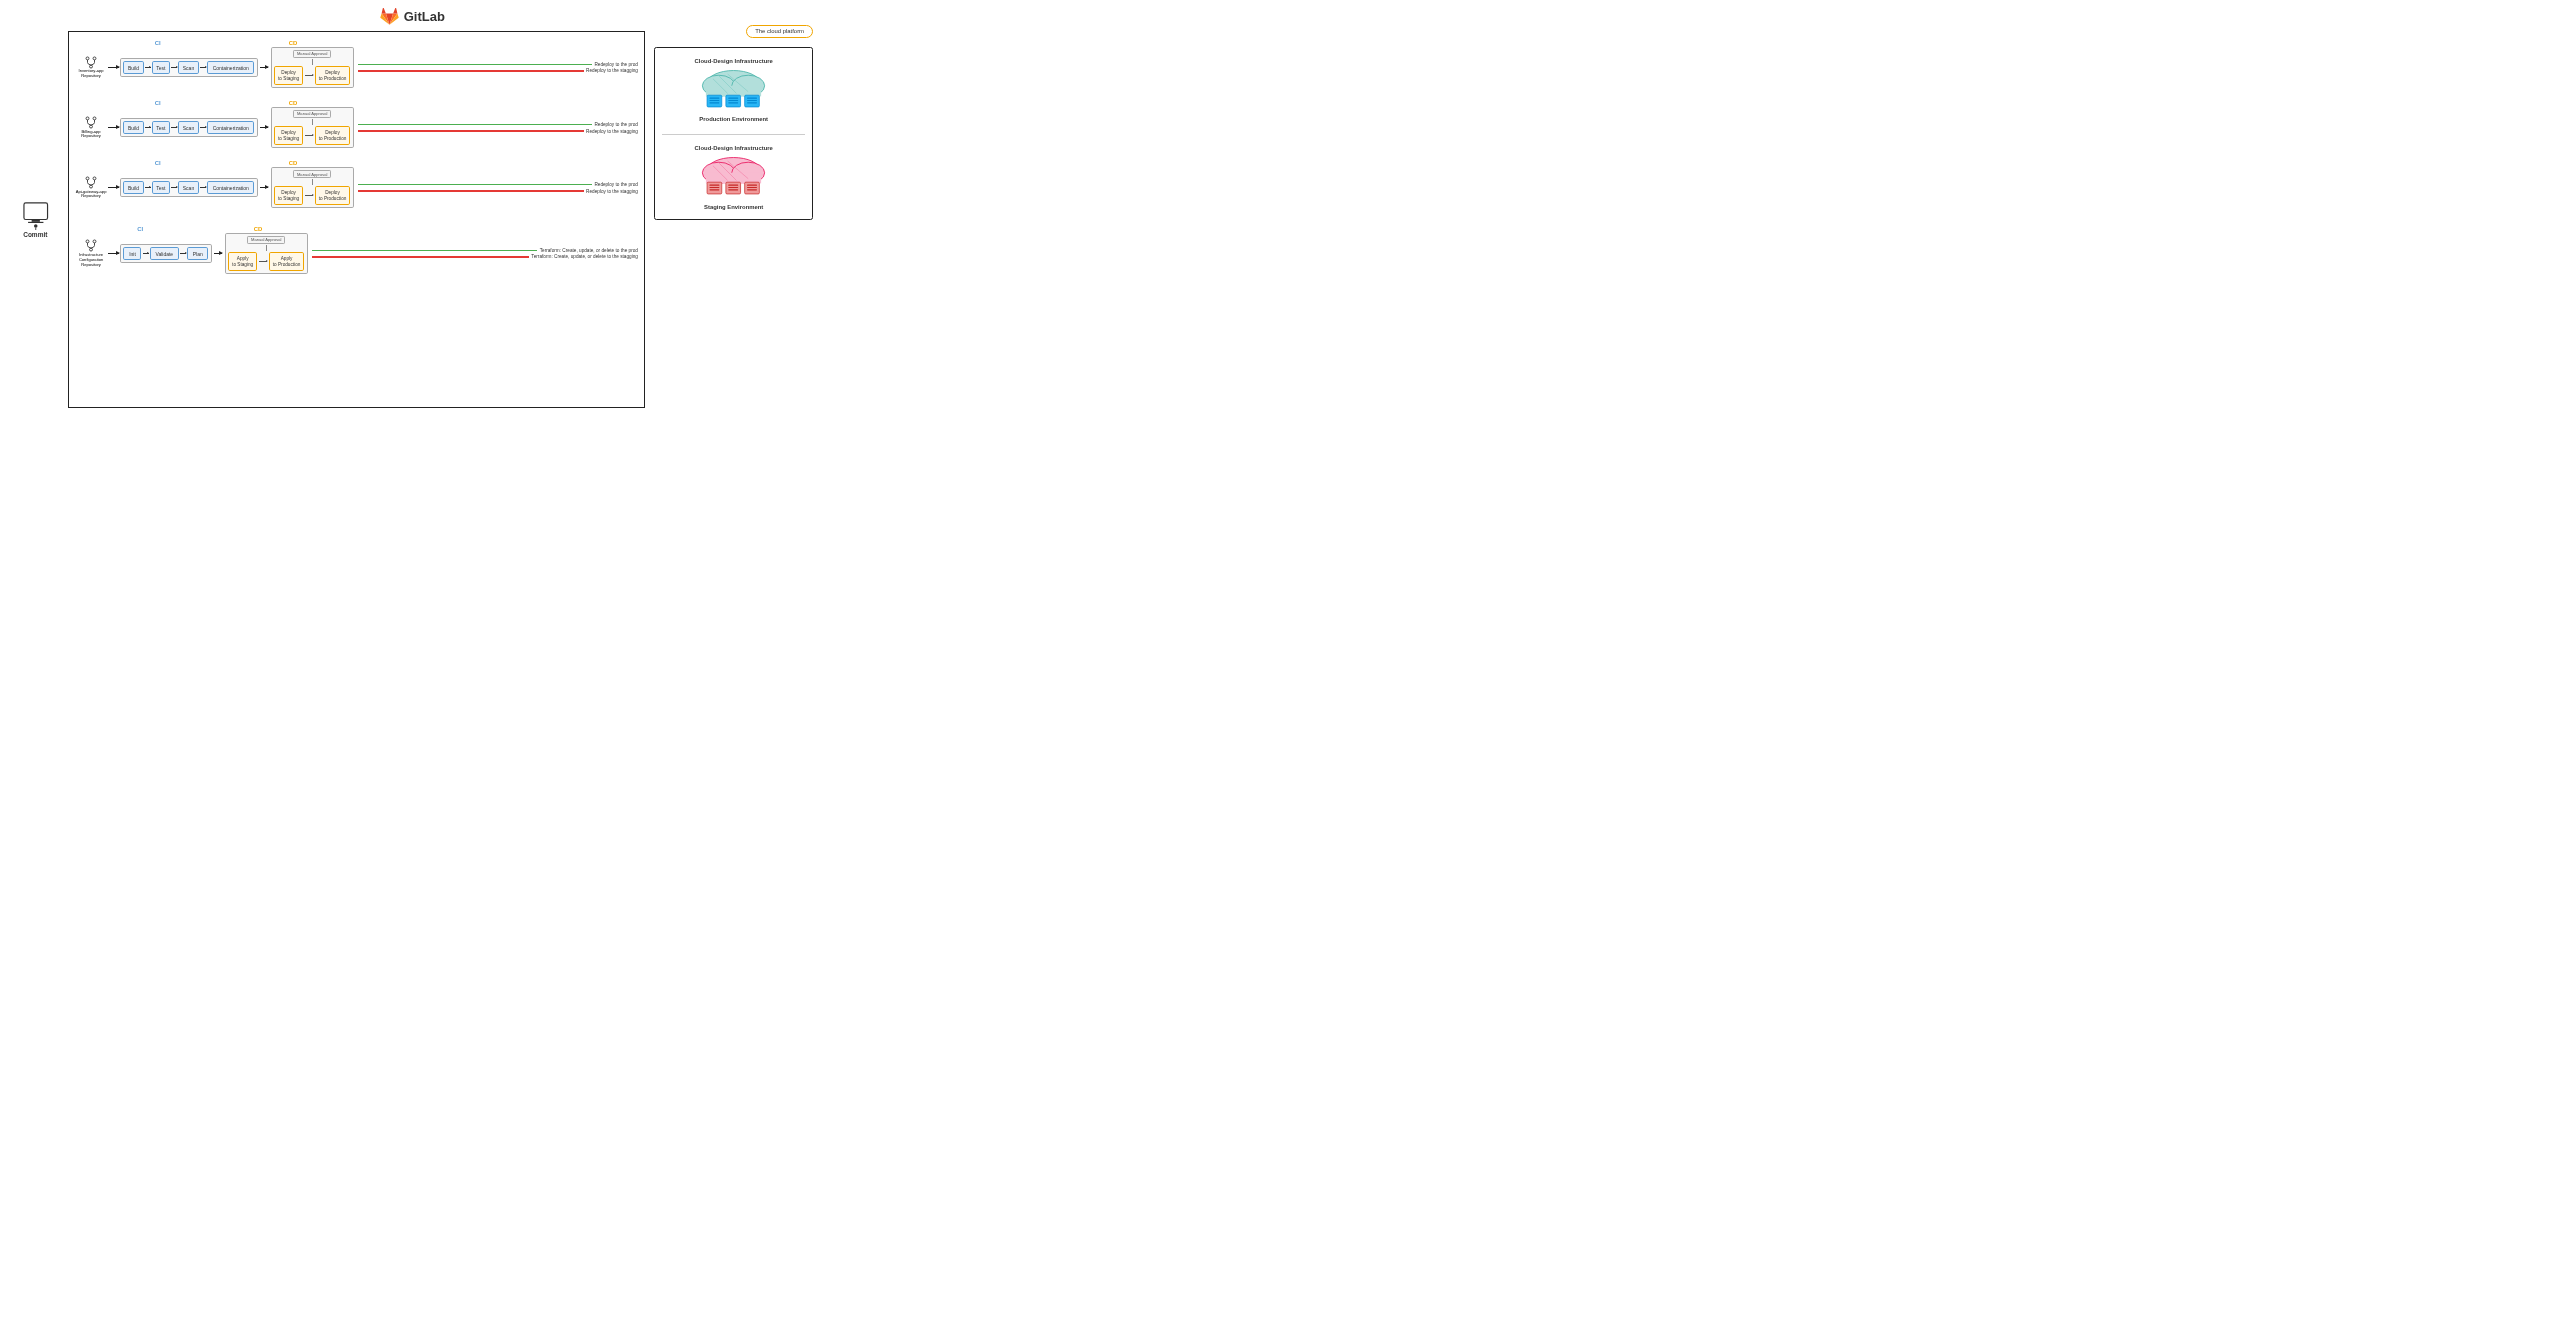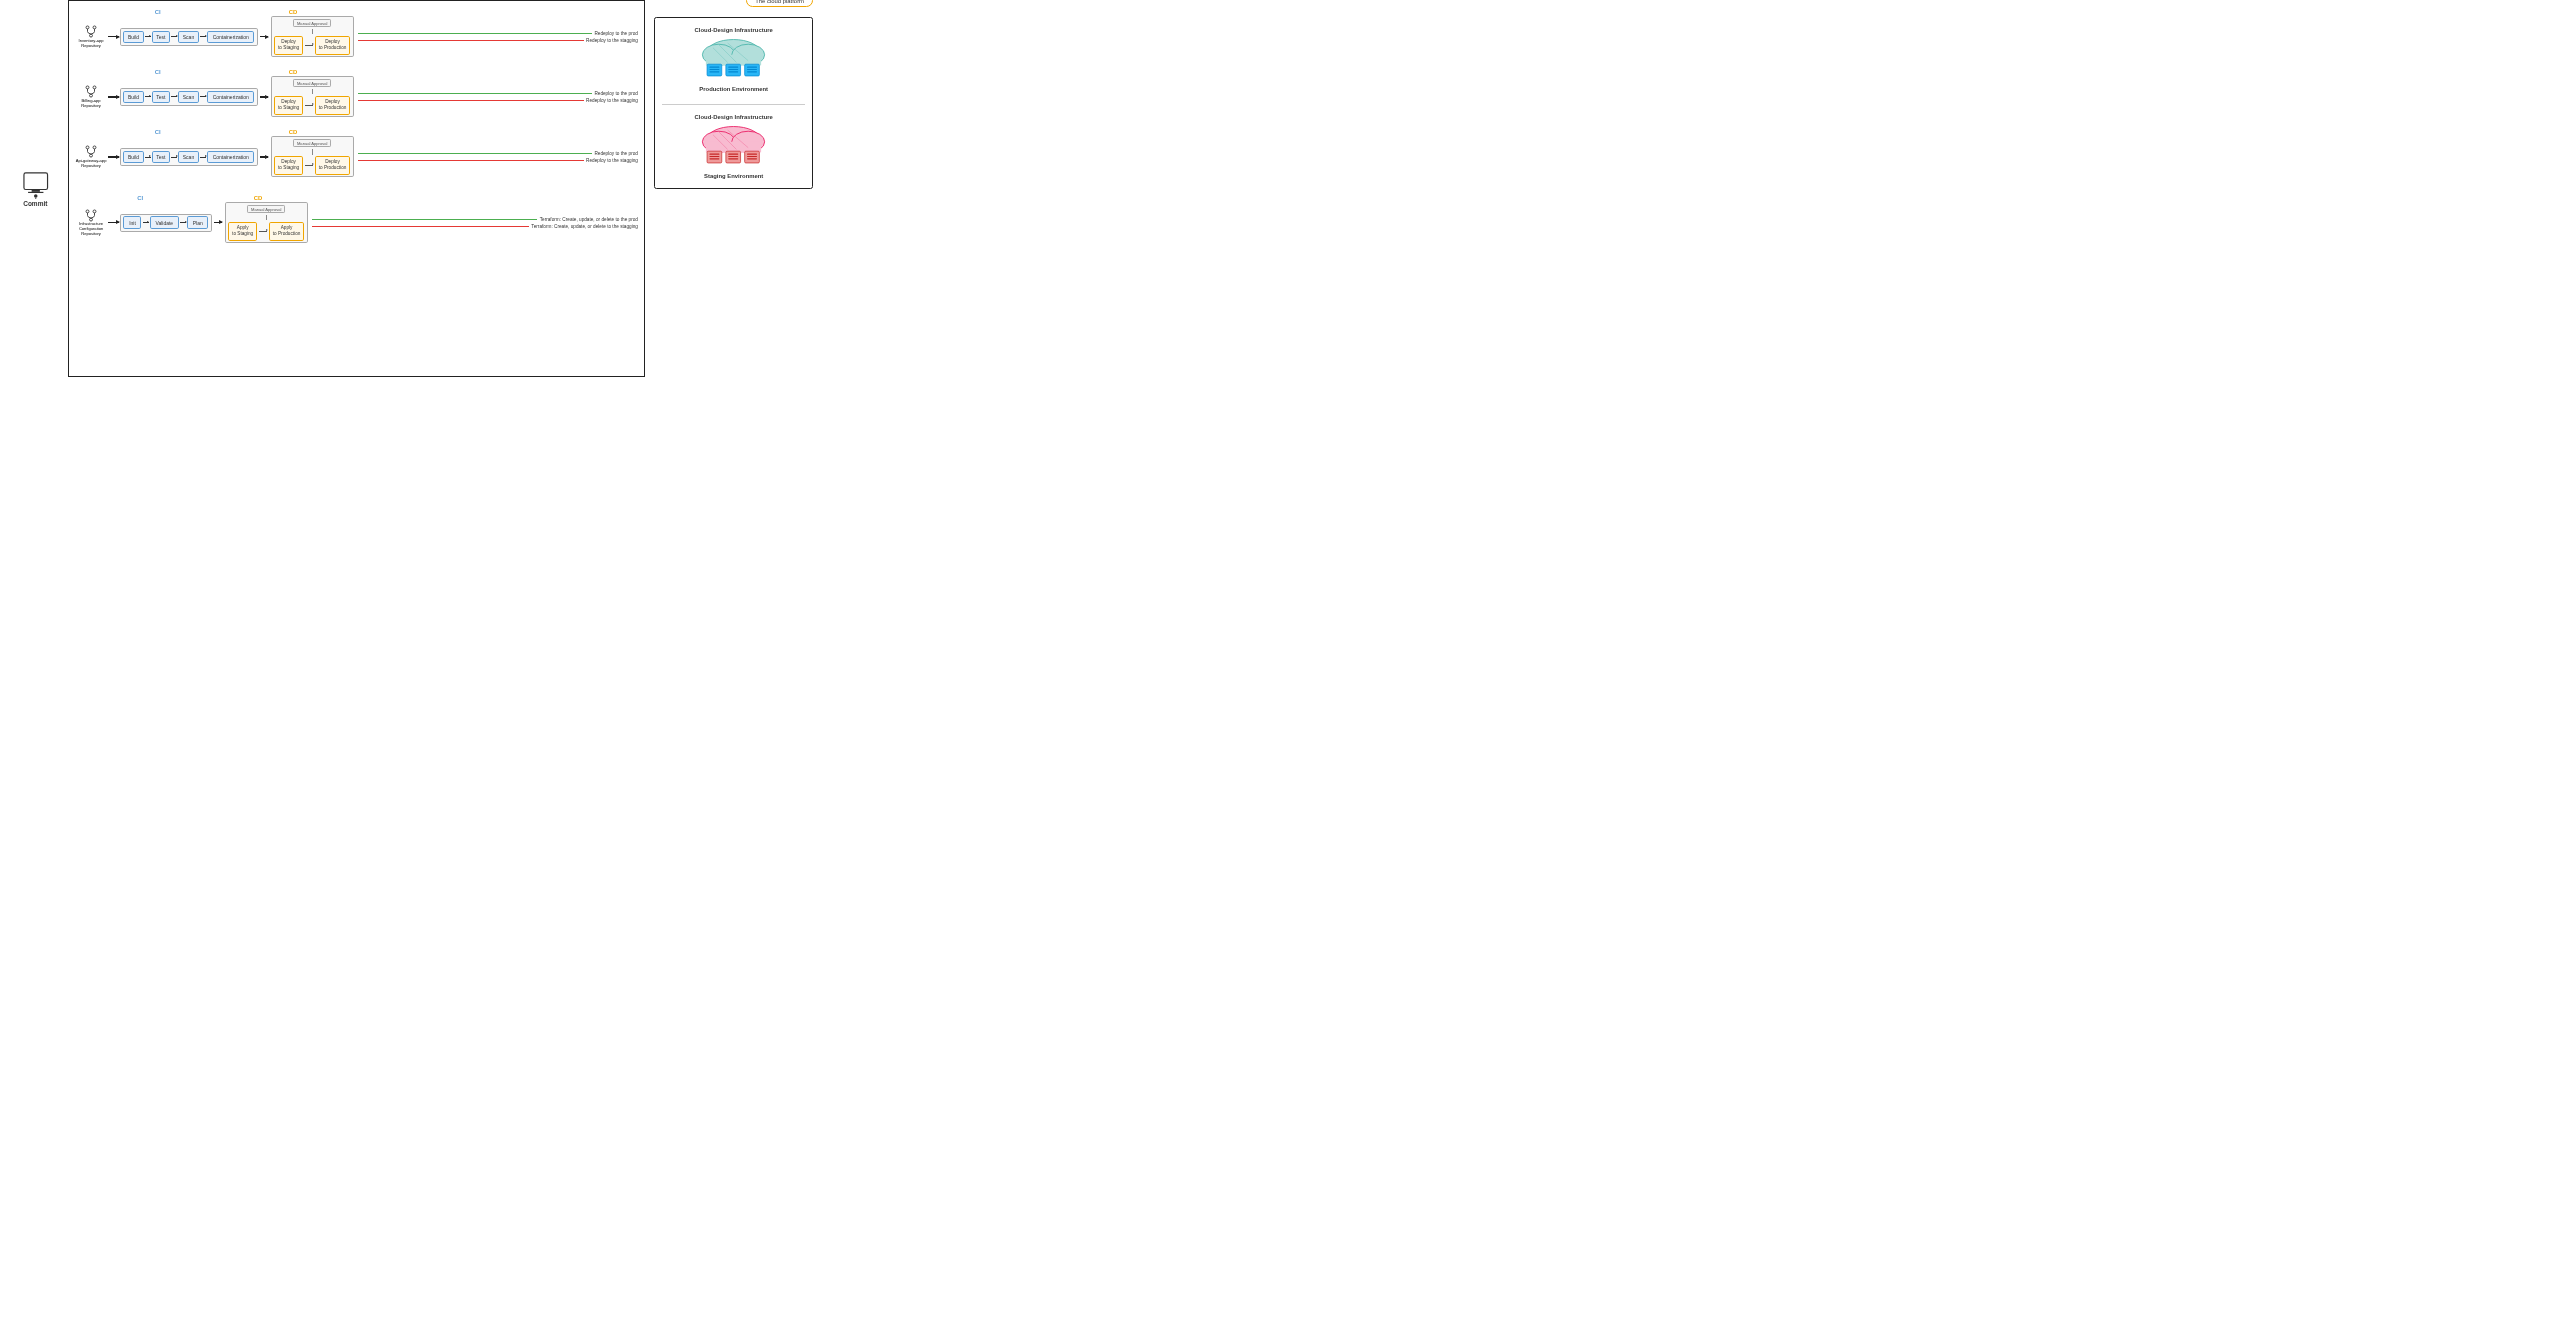--- a/index.html
+++ b/index.html
@@ -32,20 +32,32 @@
     .page {
       width: 825px;
       background: #fff;
     }
   </style>
 </head>
 <body>
 
 <div class="page">
 
+  <div class="gitlab-header">
+    <svg class="gitlab-fox" viewBox="0 0 50 46" xmlns="http://www.w3.org/2000/svg">
+      <path d="M25 44.5l9.5-29.2H15.5z" fill="#e24329"></path>
+      <path d="M25 44.5L15.5 15.3H4.2z" fill="#fc6d26"></path>
+      <path d="M4.2 15.3L1 24.8a2.1 2.1 0 00.8 2.4L25 44.5z" fill="#fca326"></path>
+      <path d="M4.2 15.3h11.3L10.3 1.8C9.8.3 7.7.3 7.2 1.8z" fill="#e24329"></path>
+      <path d="M25 44.5l9.5-29.2H45.8z" fill="#fc6d26"></path>
+      <path d="M45.8 15.3l3.2 9.5a2.1 2.1 0 01-.8 2.4L25 44.5z" fill="#fca326"></path>
+      <path d="M45.8 15.3H34.5l5.2-13.5c.5-1.5 2.6-1.5 3.1 0z" fill="#e24329"></path>
+    </svg>
+    <span>GitLab</span>
+  </div>
 
   <div style="display:flex; flex-direction:row; padding: 0 11.8px; gap:9.4px; align-items: flex-start;">
 
     <div style="display:flex;flex-direction:column;align-items:center;justify-content:center;width:47px;min-height:377px;flex-shrink:0;">
       <svg width="29.5" height="29.5" viewBox="0 0 50 50">
 
         <rect x="5" y="5" width="40" height="28" rx="3" fill="none" stroke="#333" stroke-width="2"></rect>
         <rect x="18" y="33" width="14" height="4" fill="#333"></rect>
         <rect x="12" y="37" width="26" height="2" fill="#333"></rect>
 

